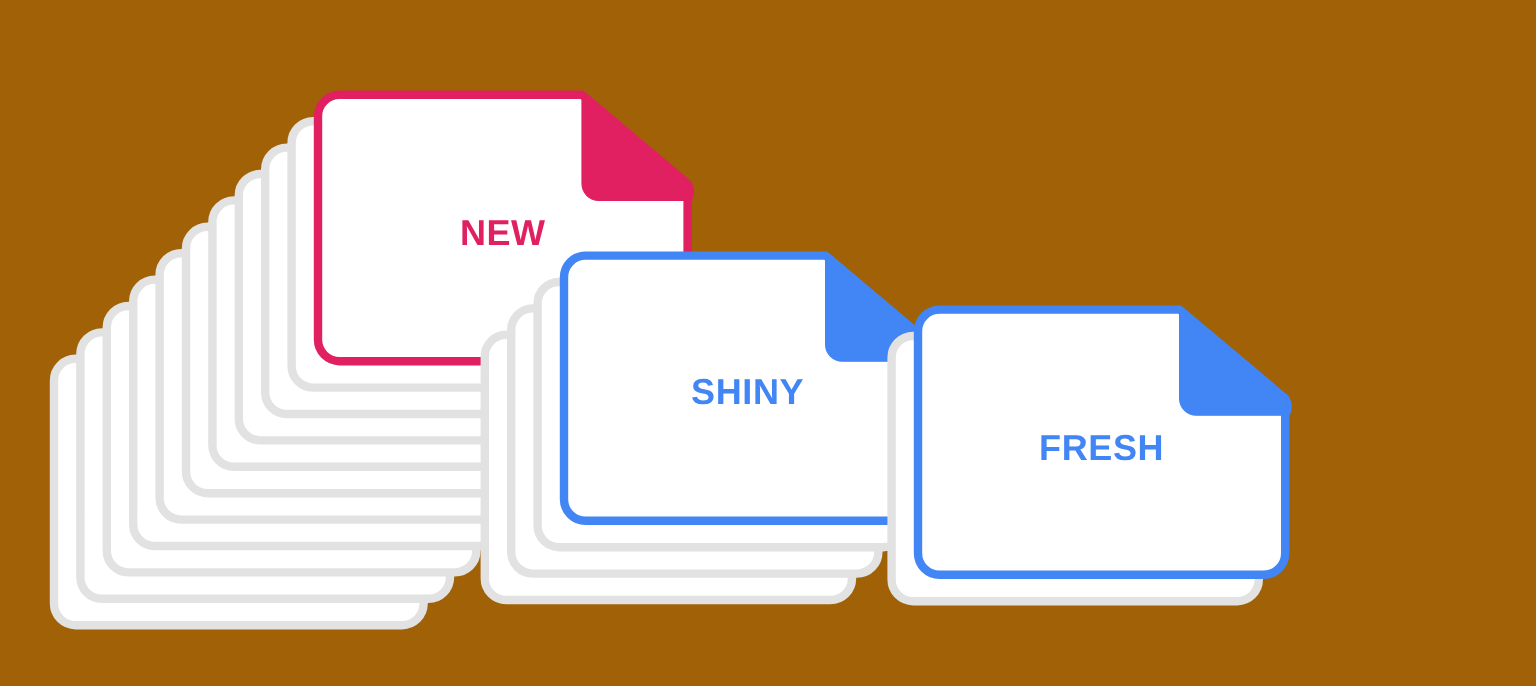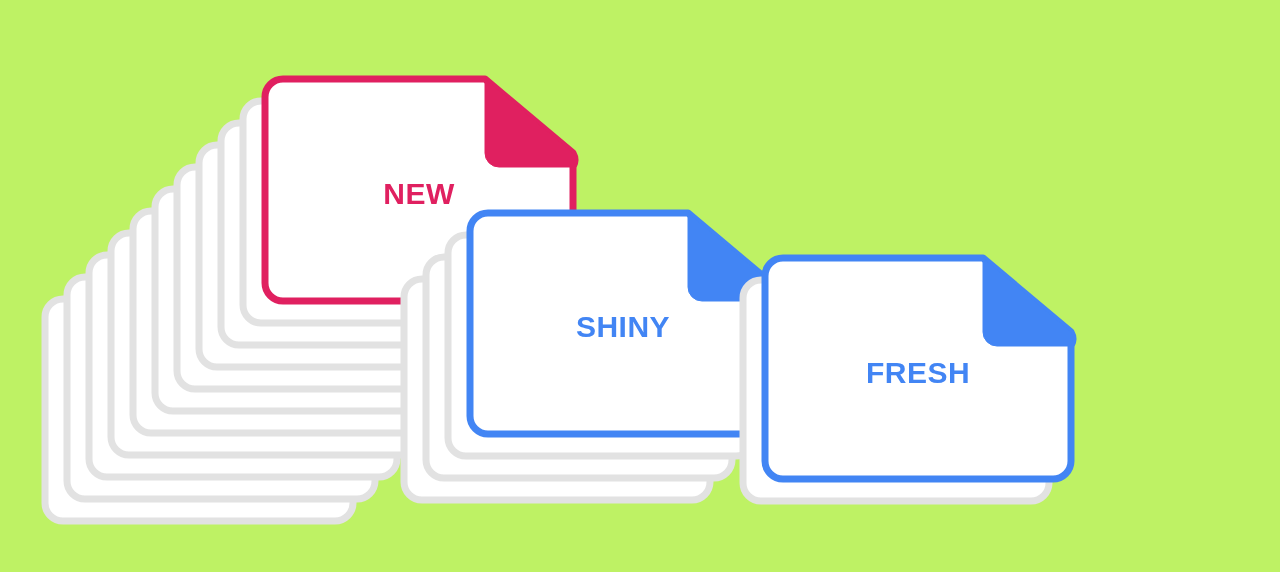--- a/index.html
+++ b/index.html
@@ -11,21 +11,21 @@
   body {
     width: 1280px;
     height: 572px;
     overflow: hidden;
     font-family: "Liberation Sans", sans-serif;
   }
   #stage {
     position: relative;
     width: 1280px;
     height: 572px;
-    background: #bef264;
+    background: #a16207;
     text-align: center;
   }
   #stage svg {
     display: block;
     width: 1280px;
     height: 572px;
   }
   .card-label {
     font-family: "Liberation Sans", sans-serif;
     font-weight: bold;

